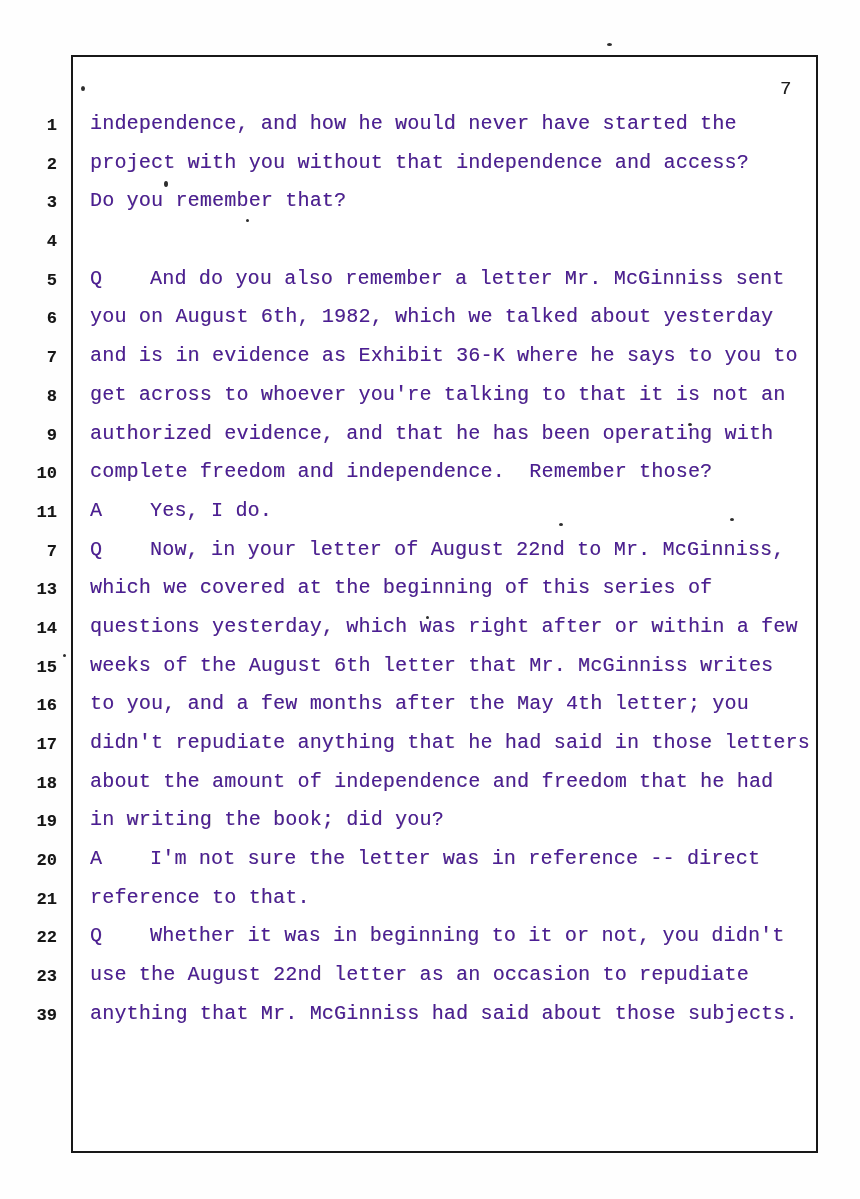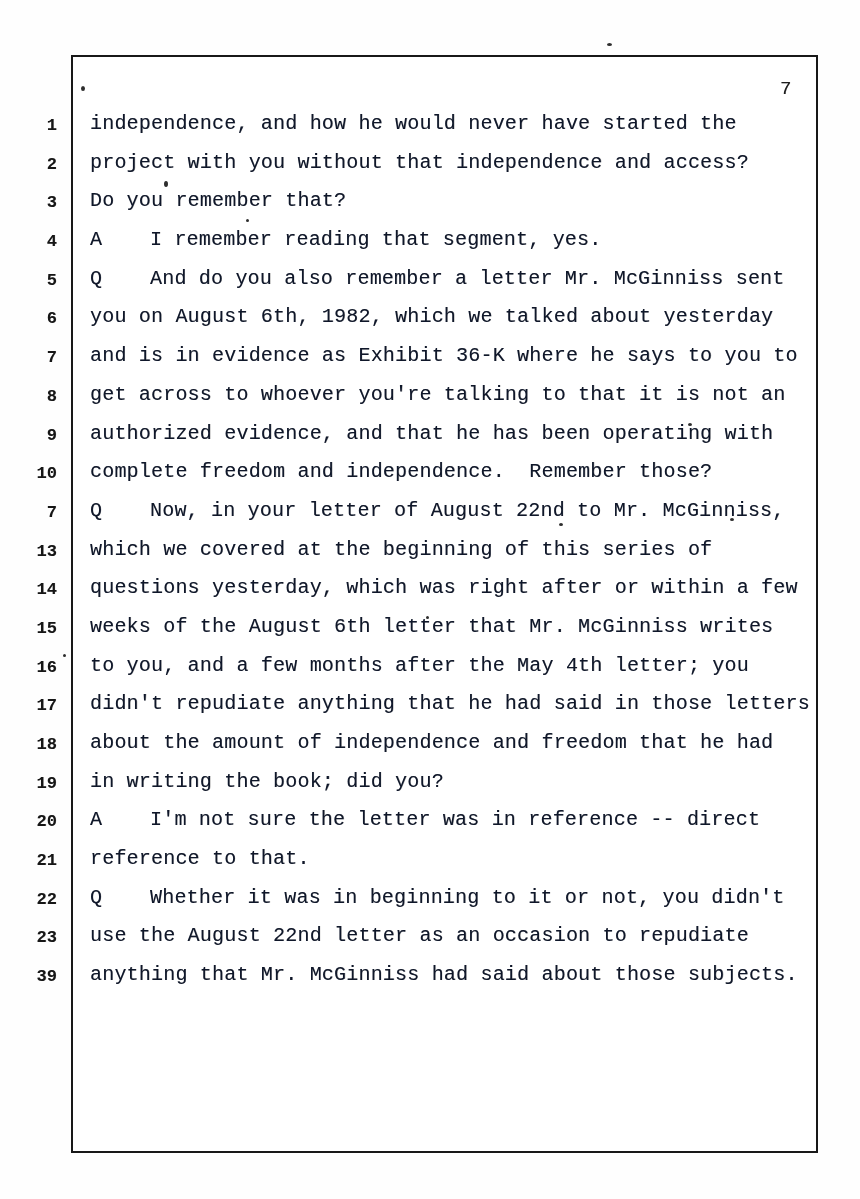--- a/index.html
+++ b/index.html
@@ -63,21 +63,21 @@
   }
   .line-text-cell {
     flex: 1 1 auto;
     box-sizing: border-box;
     padding-left: 19px;
     padding-top: 11px;
     font-size: 20px;
     letter-spacing: 0.2px;
     line-height: 1;
     white-space: pre;
-    color: #0f172a;
+    color: #4c1d95;
     text-shadow: 0.35px 0.35px 0 rgba(20,20,20,0.4);
   }
   .speaker-prefix {
     display: inline-block;
     width: 60px;
   }
   .speaker-prefix:empty {
     display: none;
   }
   .speck {
@@ -107,21 +107,20 @@
     <div class="line-text-cell"><span>project with you without that independence and access?</span></div>
   </div>
 
   <div class="line-row">
     <div class="line-num">3</div>
     <div class="line-text-cell"><span>Do you remember that?</span></div>
   </div>
 
   <div class="line-row">
     <div class="line-num">4</div>
-    <div class="line-text-cell"><span class="speaker-prefix">A</span><span>I remember reading that segment, yes.</span></div>
   </div>
 
   <div class="line-row">
     <div class="line-num">5</div>
     <div class="line-text-cell"><span class="speaker-prefix">Q</span><span>And do you also remember a letter Mr. McGinniss sent</span></div>
   </div>
 
   <div class="line-row">
     <div class="line-num">6</div>
     <div class="line-text-cell"><span>you on August 6th, 1982, which we talked about yesterday</span></div>
@@ -140,20 +139,24 @@
   <div class="line-row">
     <div class="line-num">9</div>
     <div class="line-text-cell"><span>authorized evidence, and that he has been operating with</span></div>
   </div>
 
   <div class="line-row">
     <div class="line-num">10</div>
     <div class="line-text-cell"><span>complete freedom and independence.  Remember those?</span></div>
   </div>
 
+  <div class="line-row">
+    <div class="line-num">11</div>
+    <div class="line-text-cell"><span class="speaker-prefix">A</span><span>Yes, I do.</span></div>
+  </div>
 
   <div class="line-row">
     <div class="line-num">7</div>
     <div class="line-text-cell"><span class="speaker-prefix">Q</span><span>Now, in your letter of August 22nd to Mr. McGinniss,</span></div>
   </div>
 
   <div class="line-row">
     <div class="line-num">13</div>
     <div class="line-text-cell"><span>which we covered at the beginning of this series of</span></div>
   </div>

